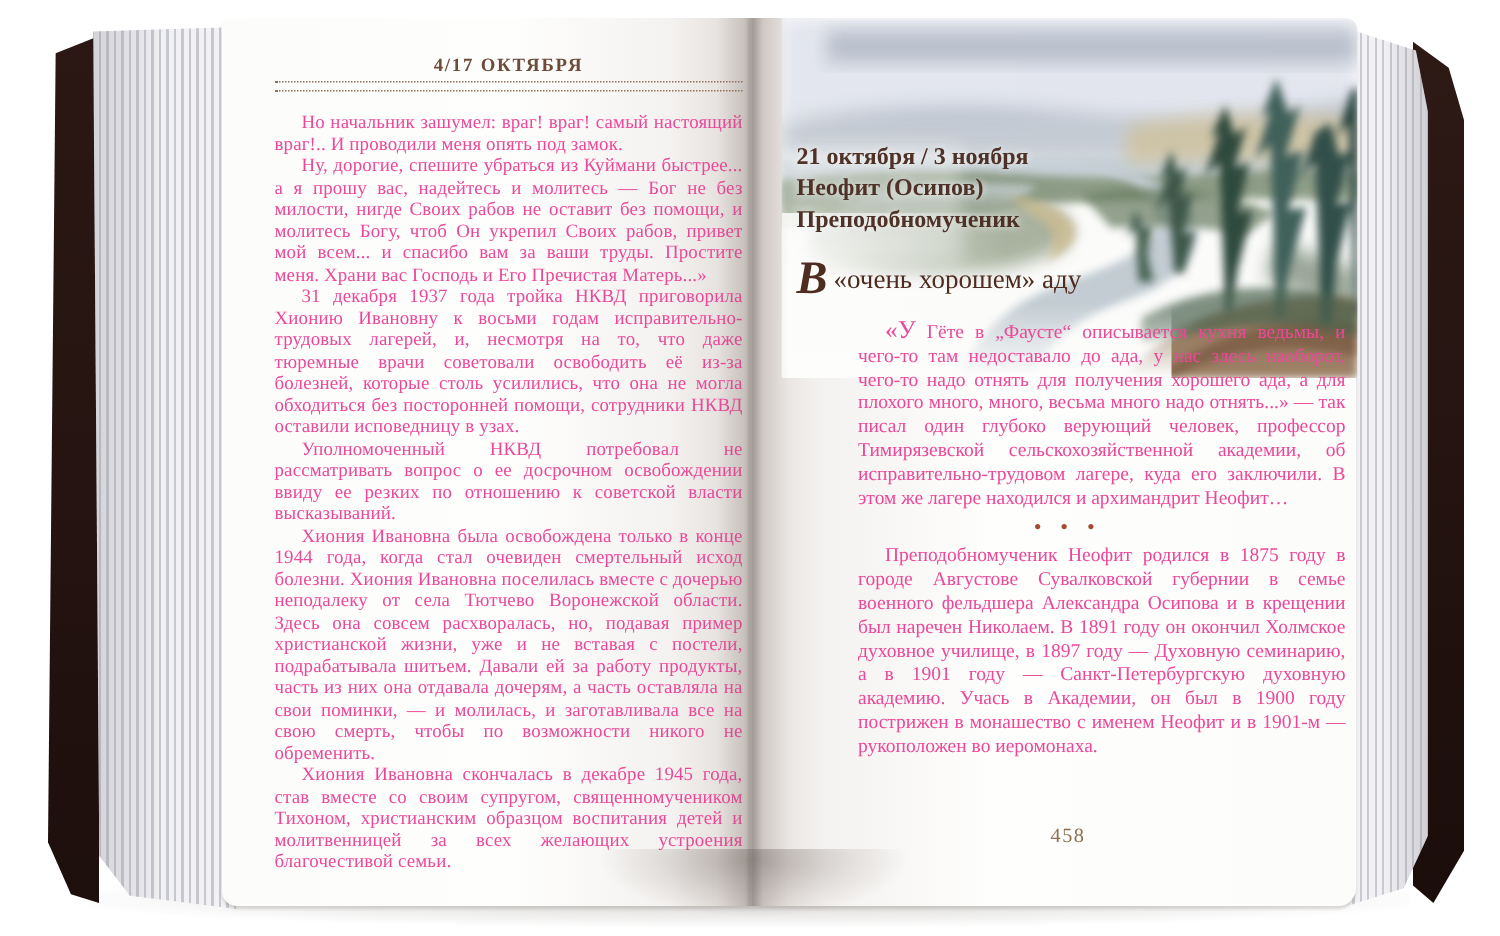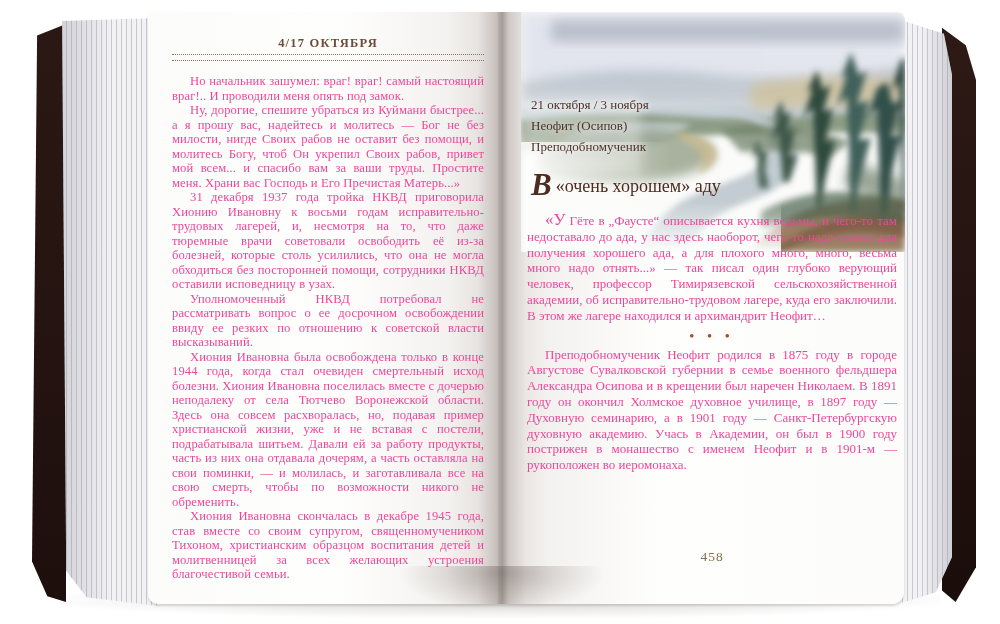--- a/index.html
+++ b/index.html
@@ -53,21 +53,21 @@
   }
   .gutter{
     position:absolute;left:478px;top:12px;width:48px;height:592px;pointer-events:none;
     background:linear-gradient(90deg,rgba(0,0,0,0),rgba(110,95,88,.20) 38%,rgba(66,52,46,.38) 50%,rgba(110,95,88,.16) 64%,rgba(0,0,0,0));
   }
   .gutter-v{
     position:absolute;left:398px;top:566px;width:208px;height:46px;pointer-events:none;
     background:radial-gradient(ellipse at 50% 15%,rgba(95,82,76,.38),rgba(120,108,100,.15) 45%,transparent 70%);
   }
   
-  .lp-content{position:absolute;left:172px;top:36px;width:312px;color:#342a21;}
+  .lp-content{position:absolute;left:183px;top:36px;width:312px;color:#342a21;}
   .running-head{
     text-align:center;font-size:12.5px;font-weight:bold;letter-spacing:1.2px;
     color:#6e4a39;
   }
   .head-ornament{
     margin-top:3px;height:5px;
     border-top:1px dotted #94705c;border-bottom:1px dotted #94705c;
   }
   .body-par{
     margin:0;text-indent:18px;text-align:justify;
@@ -75,32 +75,32 @@
   }
   .lp-content .body-par{letter-spacing:.1px;}
   .lp-pars{margin-top:13px;}
   
   .illustration{
     position:absolute;left:521px;top:12px;width:384px;height:240px;overflow:hidden;
     border-radius:0 8px 0 0;
   }
   .rp-datetitle{
     position:absolute;left:531px;top:94px;width:230px;
-    font-weight:normal;color:#4e3228;font-size:13px;line-height:21px;
+    font-weight:bold;color:#4e3228;font-size:16px;line-height:21px;
     text-shadow:0 0 6px rgba(250,250,248,.9);
   }
   .rp-heading{
     position:absolute;left:531px;top:170px;width:330px;color:#4e2c1f;white-space:nowrap;
   }
   .rp-heading .initial{
     font-size:31px;font-style:italic;font-weight:bold;line-height:30px;vertical-align:-3px;
   }
   .rp-heading .rest{font-size:18px;font-weight:normal;margin-left:4px;}
   .rp-body{position:absolute;left:527px;top:212px;width:370px;}
-  .rp-body .body-par{font-size:13px;line-height:15.8px;}
+  .rp-body .body-par{font-size:13px;line-height:15.8px;margin-left:45px;}
   .lead-big{font-size:17px;}
   .separator{
     text-align:center;color:#a54b2e;font-size:13px;letter-spacing:5px;
     margin:4px 0 3px 0;font-weight:bold;
   }
   .page-number{
     position:absolute;left:527px;top:549px;width:370px;text-align:center;
     color:#8b6f4e;font-size:13.5px;letter-spacing:1px;
   }
 </style>

